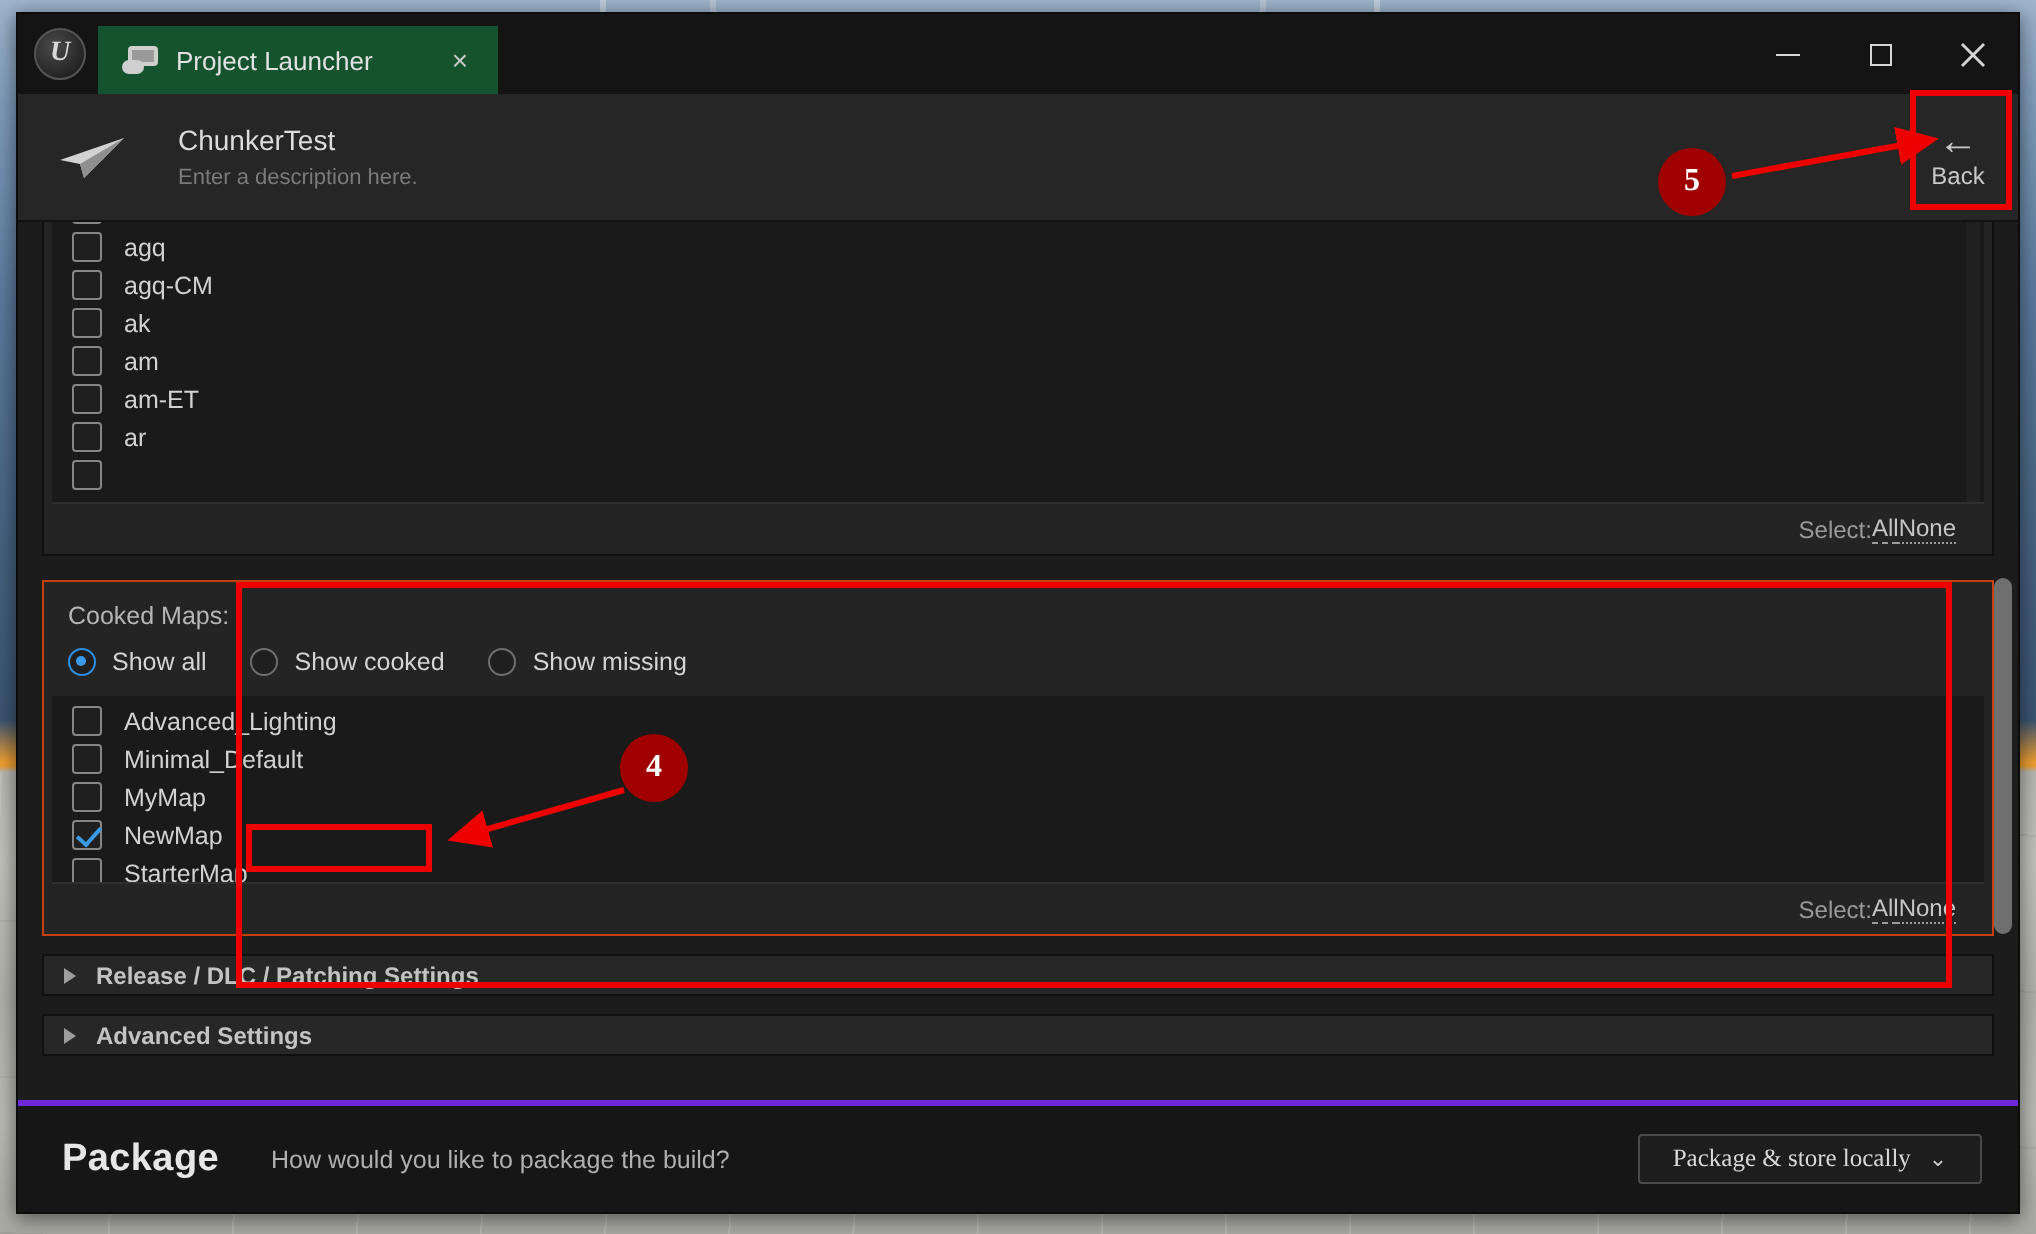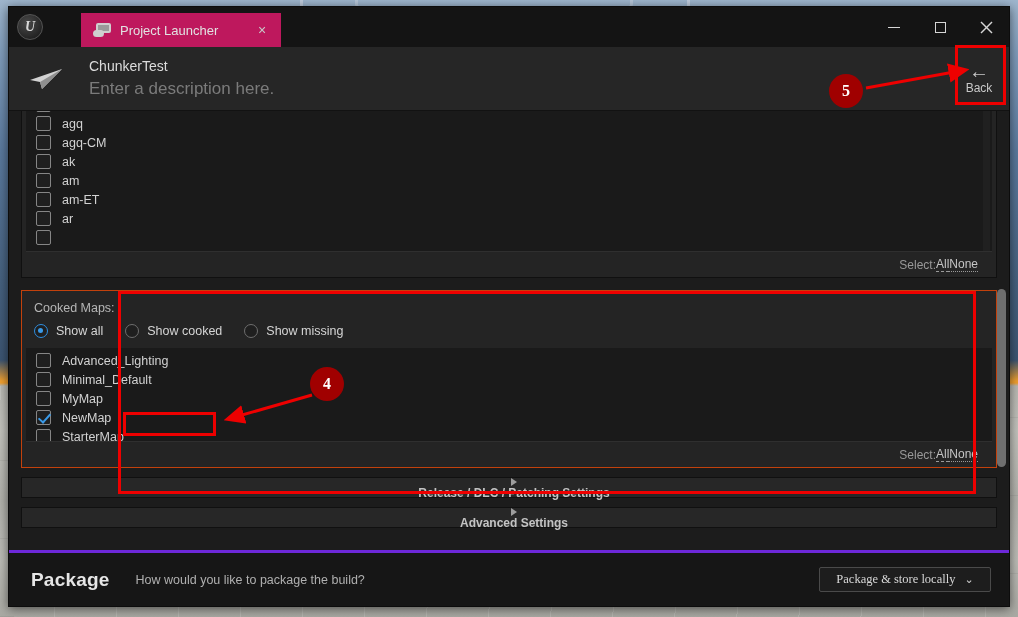--- a/index.html
+++ b/index.html
@@ -93,27 +93,26 @@
     font-size: 14px;
     font-family: "Liberation Serif", serif;
     font-style: italic;
     font-weight: bold;
     display: flex; align-items: center; justify-content: center;
     flex: 0 0 auto;
   }
   .tab {
     height: 34px;
     min-width: 200px;
-    background: #be185d;
+    background: #14532d;
     display: flex;
     align-items: center;
     gap: 9px;
     padding: 0 10px 0 12px;
     flex: 0 0 auto;
-    margin-left: 32px;
   }
   .tab-icon { width: 18px; height: 15px; position: relative; flex: 0 0 auto; }
   .tab-icon .scr {
     position: absolute; left: 3px; top: 0;
     width: 15px; height: 10px;
     border: 2px solid #cfcfcf; border-radius: 2px;
     background: #9a9a9a;
   }
   .tab-icon .pad {
     position: absolute; left: 0; top: 7px;
@@ -158,21 +157,21 @@
     display: flex;
     align-items: center;
     padding-left: 14px;
     flex: 0 0 auto;
     position: relative;
   }
   .plane-icon { width: 46px; display:flex; justify-content:center; flex: 0 0 auto; }
   .plane-icon svg { display: block; }
   .proj-text { margin-left: 20px; display: flex; flex-direction: column; gap: 5px; }
   .proj-name { color: #dcdcdc; font-size: 14px; }
-  .proj-desc { color: #7b7b7b; font-size: 17px; }
+  .proj-desc { color: #7b7b7b; font-size: 11px; }
 
   .back-btn {
     position: absolute;
     right: 5px; top: 3px;
     width: 50px; height: 58px;
     display: flex; flex-direction: column;
     align-items: center; justify-content: center;
     gap: 3px;
     cursor: pointer;
     color: #c9c9c9;
@@ -301,23 +300,23 @@
   }
 
   
   .collapse-row {
     margin-top: 9px;
     height: 21px;
     background: #272727;
     border: 1px solid #101010;
     display: flex;
     align-items: center;
+    gap: 10px;
     padding-left: 10px;
     cursor: pointer;
-    flex-direction: column;
   }
   .caret {
     width: 0; height: 0;
     border-left: 6px solid #9d9d9d;
     border-top: 4.5px solid transparent;
     border-bottom: 4.5px solid transparent;
     flex: 0 0 auto;
   }
   .collapse-label { color: #c3c3c3; font-size: 12px; font-weight: bold; }
 

